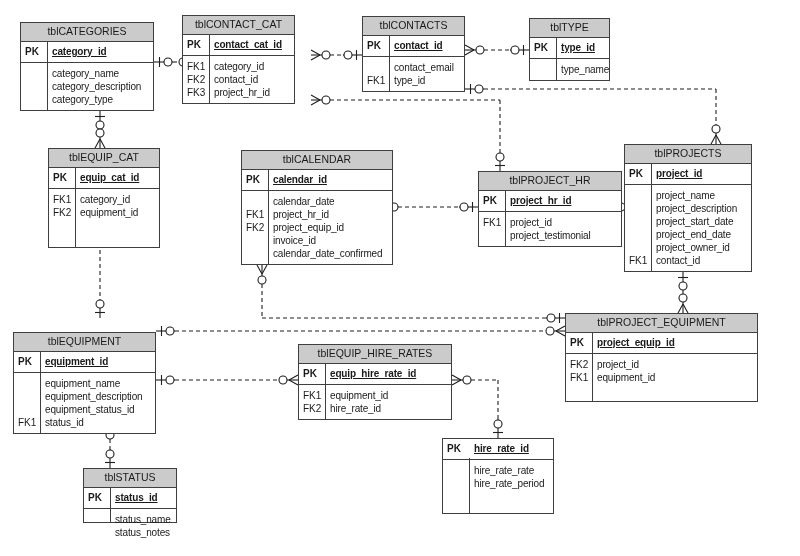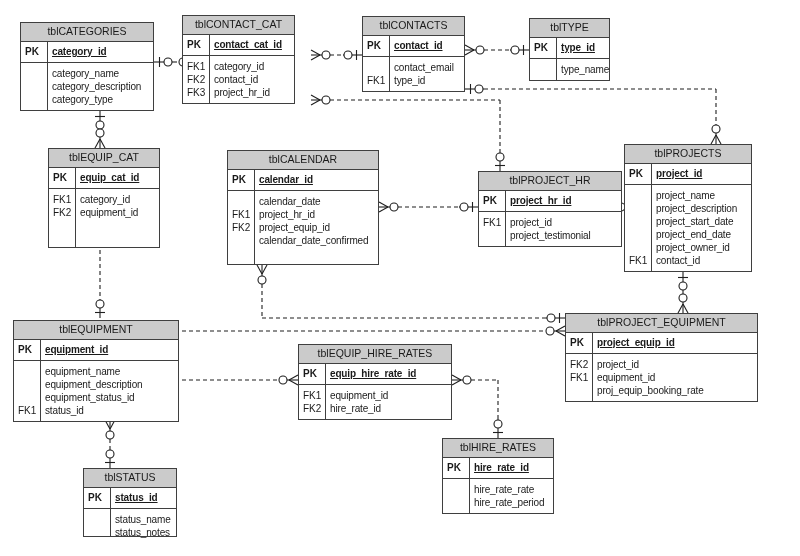--- a/index.html
+++ b/index.html
@@ -279,41 +279,45 @@
           <span class="field">category_id</span>
         </div>
         <div class="row frow">
           <span class="key">FK2</span>
           <span class="field">equipment_id</span>
         </div>
       </div>
     <div class="vline"></div>
   </div>
 
-  <div class="tbl" style="left:227px;top:150px;width:152px;height:115px">
+  <div class="tbl" style="left:241px;top:150px;width:152px;height:115px">
     <div class="tbl-h">tblCALENDAR</div>
     <div class="row pk-row">
       <span class="key">PK</span>
       <span class="field pkf">calendar_id</span>
     </div>
     <div class="fields">
         <div class="row frow">
           <span class="key"></span>
           <span class="field">calendar_date</span>
         </div>
         <div class="row frow">
           <span class="key">FK1</span>
           <span class="field">project_hr_id</span>
         </div>
         <div class="row frow">
           <span class="key">FK2</span>
           <span class="field">project_equip_id</span>
         </div>
         <div class="row frow">
           <span class="key"></span>
+          <span class="field">invoice_id</span>
+        </div>
+        <div class="row frow">
+          <span class="key"></span>
           <span class="field">calendar_date_confirmed</span>
         </div>
       </div>
     <div class="vline"></div>
   </div>
 
   <div class="tbl" style="left:478px;top:171px;width:144px;height:76px">
     <div class="tbl-h">tblPROJECT_HR</div>
     <div class="row pk-row">
       <span class="key">PK</span>
@@ -360,21 +364,21 @@
           <span class="field">project_owner_id</span>
         </div>
         <div class="row frow">
           <span class="key">FK1</span>
           <span class="field">contact_id</span>
         </div>
       </div>
     <div class="vline"></div>
   </div>
 
-  <div class="tbl" style="left:13px;top:320px;width:166px;height:102px">
+  <div class="tbl" style="left:13px;top:332px;width:143px;height:102px">
     <div class="tbl-h">tblEQUIPMENT</div>
     <div class="row pk-row">
       <span class="key">PK</span>
       <span class="field pkf">equipment_id</span>
     </div>
     <div class="fields">
         <div class="row frow">
           <span class="key"></span>
           <span class="field">equipment_name</span>
         </div>
@@ -404,21 +408,20 @@
         <div class="row frow">
           <span class="key">FK2</span>
           <span class="field">project_id</span>
         </div>
         <div class="row frow">
           <span class="key">FK1</span>
           <span class="field">equipment_id</span>
         </div>
         <div class="row frow">
           <span class="key"></span>
-          <span class="field">proj_equip_booking_rate</span>
         </div>
       </div>
     <div class="vline"></div>
   </div>
 
   <div class="tbl" style="left:298px;top:344px;width:154px;height:76px">
     <div class="tbl-h">tblEQUIP_HIRE_RATES</div>
     <div class="row pk-row">
       <span class="key">PK</span>
       <span class="field pkf">equip_hire_rate_id</span>
@@ -430,39 +433,38 @@
         </div>
         <div class="row frow">
           <span class="key">FK2</span>
           <span class="field">hire_rate_id</span>
         </div>
       </div>
     <div class="vline"></div>
   </div>
 
   <div class="tbl" style="left:442px;top:438px;width:112px;height:76px">
-    <div class="tbl-h">tblHIRE_RATES</div>
     <div class="row pk-row">
       <span class="key">PK</span>
       <span class="field pkf">hire_rate_id</span>
     </div>
     <div class="fields">
         <div class="row frow">
           <span class="key"></span>
           <span class="field">hire_rate_rate</span>
         </div>
         <div class="row frow">
           <span class="key"></span>
           <span class="field">hire_rate_period</span>
         </div>
       </div>
     <div class="vline"></div>
   </div>
 
-  <div class="tbl" style="left:83px;top:468px;width:94px;height:69px">
+  <div class="tbl" style="left:83px;top:468px;width:94px;height:55px">
     <div class="tbl-h">tblSTATUS</div>
     <div class="row pk-row">
       <span class="key">PK</span>
       <span class="field pkf">status_id</span>
     </div>
     <div class="fields">
         <div class="row frow">
           <span class="key"></span>
           <span class="field">status_name</span>
         </div>

